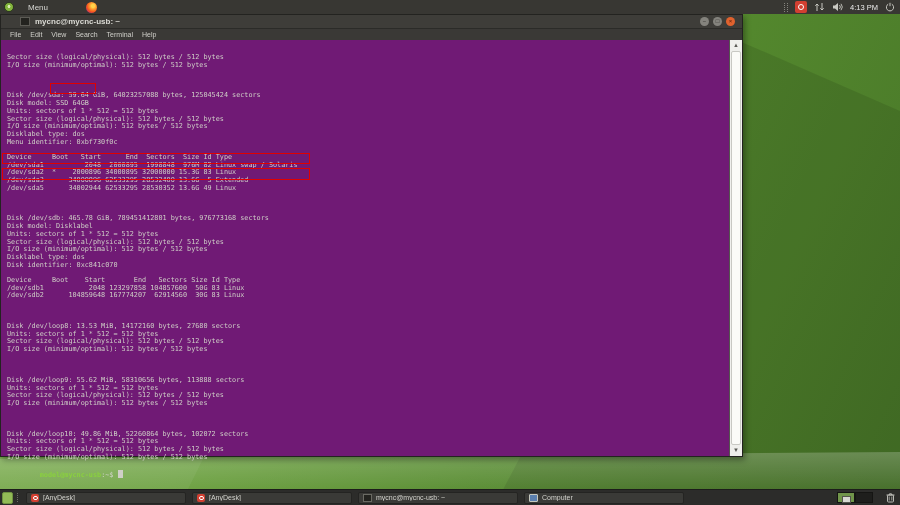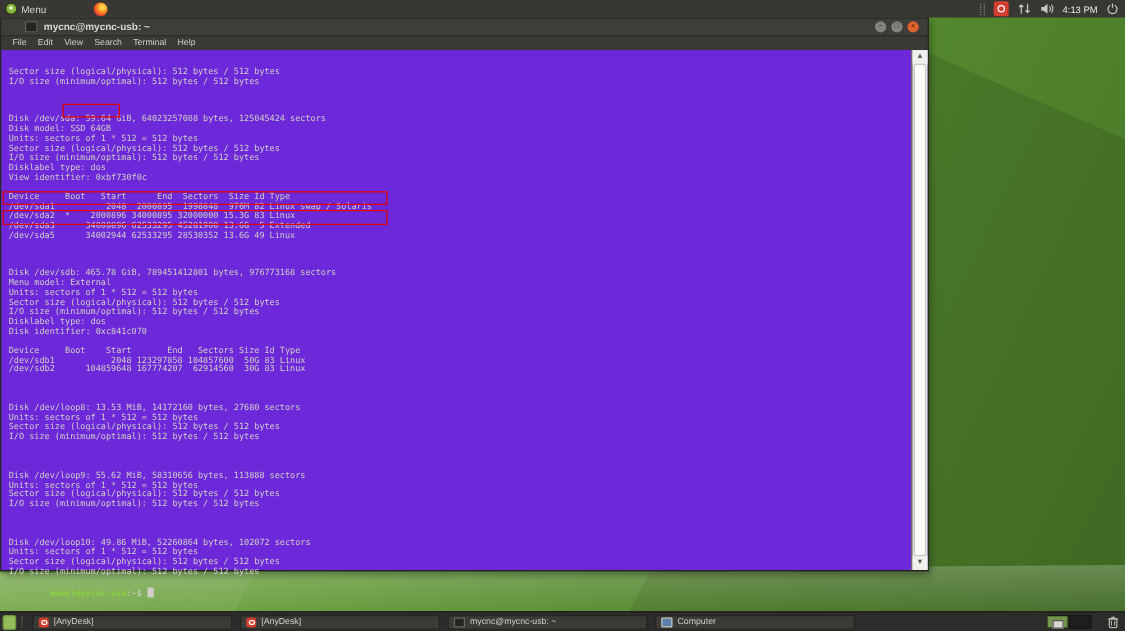--- a/index.html
+++ b/index.html
@@ -12,21 +12,21 @@
   
   .facet{position:absolute;inset:0;z-index:1;pointer-events:none;}
   .facet-a{clip-path:polygon(0% 0%,48% 0%,20% 100%,0% 100%);background:rgba(255,255,255,.06);}
   .facet-b{clip-path:polygon(82% 8%,100% 22%,100% 100%,55% 100%);background:rgba(0,0,0,.10);}
   .facet-c{top:452px;height:38px;inset-inline:0;bottom:auto;
     background:linear-gradient(180deg,rgba(255,255,255,.22),rgba(255,255,255,.04));
     clip-path:polygon(0 18%,100% 0,100% 100%,0 100%);}
   
   .panel-top{position:absolute;top:0;left:0;right:0;height:14px;background:#383733;
     display:flex;align-items:center;z-index:6;color:#d6d6d2;font-size:8px;}
-  .menu-btn{display:flex;align-items:center;gap:3px;padding:0 6px 0 4px;height:14px;}
+  .menu-btn{display:flex;align-items:center;gap:14px;padding:0 6px 0 4px;height:14px;}
   .mint-icon{width:10px;height:10px;border-radius:50%;
     background:radial-gradient(circle at 50% 42%,#d9eab4 0 24%,#84b53e 25% 100%);
     border:1px solid #2c3a1c;box-sizing:border-box;}
   .ff-icon{width:11px;height:11px;border-radius:50%;margin-left:32px;
     background:radial-gradient(circle at 64% 36%,#ffd24a 0 16%,#ff9b2e 34%,#f4541d 60%,#a6248f 88%);}
   .tray{position:absolute;right:5px;top:0;height:14px;display:flex;align-items:center;gap:7px;}
   .tray-sep{width:2px;height:9px;border-left:1px dotted #85847e;border-right:1px dotted #85847e;}
   .ad-tray{width:12px;height:12px;border-radius:2px;background:#d23f31;position:relative;}
   .ad-tray::after{content:"";position:absolute;left:3px;top:3px;width:4px;height:4px;
     border:1.3px solid #fff;border-radius:50%;}
@@ -39,21 +39,21 @@
     display:flex;align-items:center;}
   .title-ico{width:8px;height:7px;background:#23231f;border:1px solid #5c5b55;margin-left:19px;}
   .title-txt{margin-left:5px;font-size:8px;font-weight:bold;color:#dadad4;}
   .wbtns{position:absolute;right:7px;top:2px;display:flex;gap:4px;}
   .wbtn{width:9px;height:9px;border-radius:50%;background:#84837d;
     font-size:6px;line-height:9px;text-align:center;color:#33322e;}
   .wbtn.close{background:#e0622e;color:#5a1d08;}
   .menubar{height:11px;background:#3a3936;border-bottom:1px solid #2c2c29;
     display:flex;align-items:center;gap:9px;padding-left:9px;}
   .menubar span{font-size:7px;color:#cfcfc9;}
-  .term-body{position:absolute;left:0;top:25px;right:0;bottom:0;background:#6d28d9;}
+  .term-body{position:absolute;left:0;top:25px;right:0;bottom:0;background:#701a75;}
   .term-text{position:absolute;left:6px;top:14px;}
   .tline{height:7.7px;line-height:7.7px;white-space:pre;
     font-family:"DejaVu Sans Mono",monospace;font-size:6.8px;color:#cfcfc7;}
   .prompt .user{color:#8ad03f;font-weight:bold;}
   .prompt .suffix{color:#d4d4cc;}
   .cursor{display:inline-block;width:5px;height:8px;background:#cfcfc7;
     vertical-align:-1.5px;}
   
   .sbar{position:absolute;right:0;top:0;bottom:0;width:13px;background:#efefec;
     border-left:1px solid #55544f;box-sizing:border-box;}
@@ -157,32 +157,32 @@
         <div class="tline">I/O size (minimum/optimal): 512 bytes / 512 bytes</div>
         <div class="tline"></div>
         <div class="tline"></div>
         <div class="tline"></div>
         <div class="tline">Disk /dev/sda: 59.64 GiB, 64023257088 bytes, 125045424 sectors</div>
         <div class="tline">Disk model: SSD 64GB</div>
         <div class="tline">Units: sectors of 1 * 512 = 512 bytes</div>
         <div class="tline">Sector size (logical/physical): 512 bytes / 512 bytes</div>
         <div class="tline">I/O size (minimum/optimal): 512 bytes / 512 bytes</div>
         <div class="tline">Disklabel type: dos</div>
-        <div class="tline">View identifier: 0xbf730f0c</div>
+        <div class="tline">Menu identifier: 0xbf730f0c</div>
         <div class="tline"></div>
         <div class="tline">Device     Boot   Start      End  Sectors  Size Id Type</div>
         <div class="tline">/dev/sda1          2048  2000895  1998848  976M 82 Linux swap / Solaris</div>
         <div class="tline">/dev/sda2  *    2000896 34000895 32000000 15.3G 83 Linux</div>
-        <div class="tline">/dev/sda3      34000896 62533295 45281900 13.6G  5 Extended</div>
+        <div class="tline">/dev/sda3      34000896 62533295 28532400 13.6G  5 Extended</div>
         <div class="tline">/dev/sda5      34002944 62533295 28530352 13.6G 49 Linux</div>
         <div class="tline"></div>
         <div class="tline"></div>
         <div class="tline"></div>
         <div class="tline">Disk /dev/sdb: 465.78 GiB, 789451412801 bytes, 976773168 sectors</div>
-        <div class="tline">Menu model: External</div>
+        <div class="tline">Disk model: Disklabel</div>
         <div class="tline">Units: sectors of 1 * 512 = 512 bytes</div>
         <div class="tline">Sector size (logical/physical): 512 bytes / 512 bytes</div>
         <div class="tline">I/O size (minimum/optimal): 512 bytes / 512 bytes</div>
         <div class="tline">Disklabel type: dos</div>
         <div class="tline">Disk identifier: 0xc841c070</div>
         <div class="tline"></div>
         <div class="tline">Device     Boot    Start       End   Sectors Size Id Type</div>
         <div class="tline">/dev/sdb1           2048 123297858 104857600  50G 83 Linux</div>
         <div class="tline">/dev/sdb2      104859648 167774207  62914560  30G 83 Linux</div>
         <div class="tline"></div>

